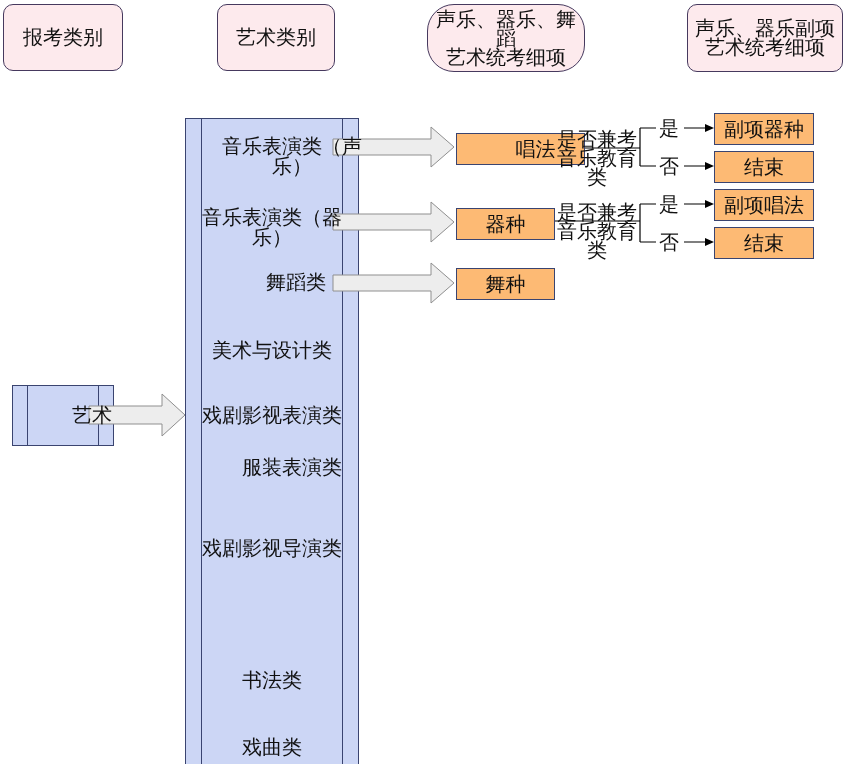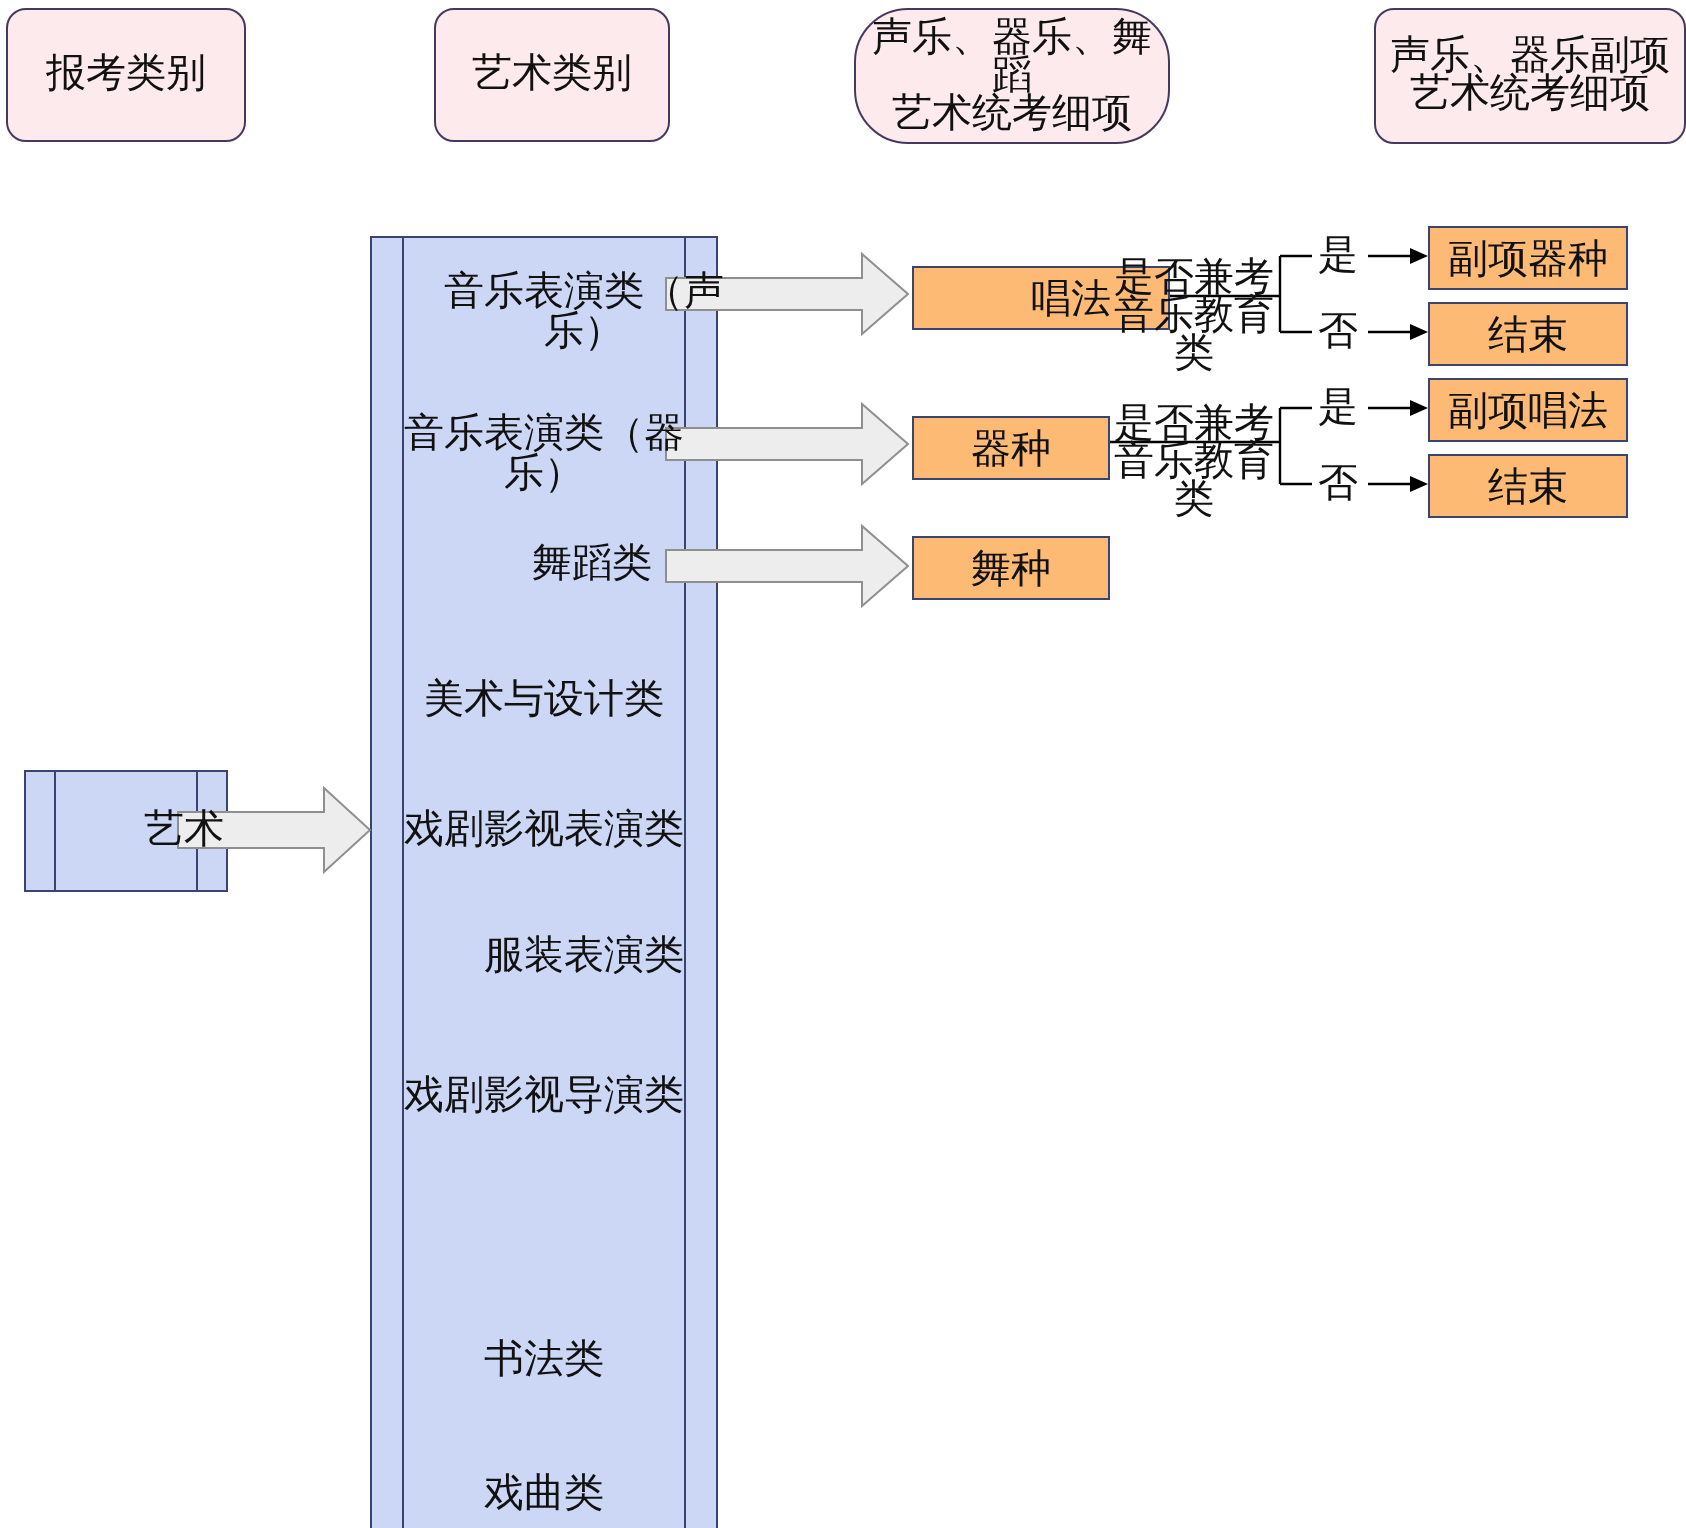--- a/index.html
+++ b/index.html
@@ -113,21 +113,21 @@
   <div class="pproc" style="left:185px; top:118px; width:172px; height:660px;">
     <div class="strip-line-left" style="left:15px;"></div>
     <div class="strip-line-right" style="right:15px;"></div>
   </div>
 
   <div class="cat-item" style="top:136px;margin-left:20px;">音乐表演类（声乐）</div>
   <div class="cat-item" style="top:207px;">音乐表演类（器乐）</div>
   <div class="cat-item" style="top:272px;padding-left:24px;">舞蹈类</div>
   <div class="cat-item" style="top:340px;">美术与设计类</div>
   <div class="cat-item" style="top:405px;">戏剧影视表演类</div>
-  <div class="cat-item" style="top:468px;padding-left:20px;">服装表演类</div>
+  <div class="cat-item" style="top:457px;padding-left:20px;">服装表演类</div>
   <div class="cat-item" style="top:538px;">戏剧影视导演类</div>
   <div class="cat-item" style="top:670px;">书法类</div>
   <div class="cat-item" style="top:737px;">戏曲类</div>
 
   <svg id="connectors" width="843" height="764" viewBox="0 0 843 764">
 
     <polygon points="89,406 162,406 162,394 185,415 162,436 162,424 89,424" fill="#ededed" stroke="#8f8f8f" stroke-width="1"></polygon>
 
     <polygon points="333,139 431,139 431,127 454,147 431,167 431,155 333,155" fill="#ededed" stroke="#8f8f8f" stroke-width="1"></polygon>
 

